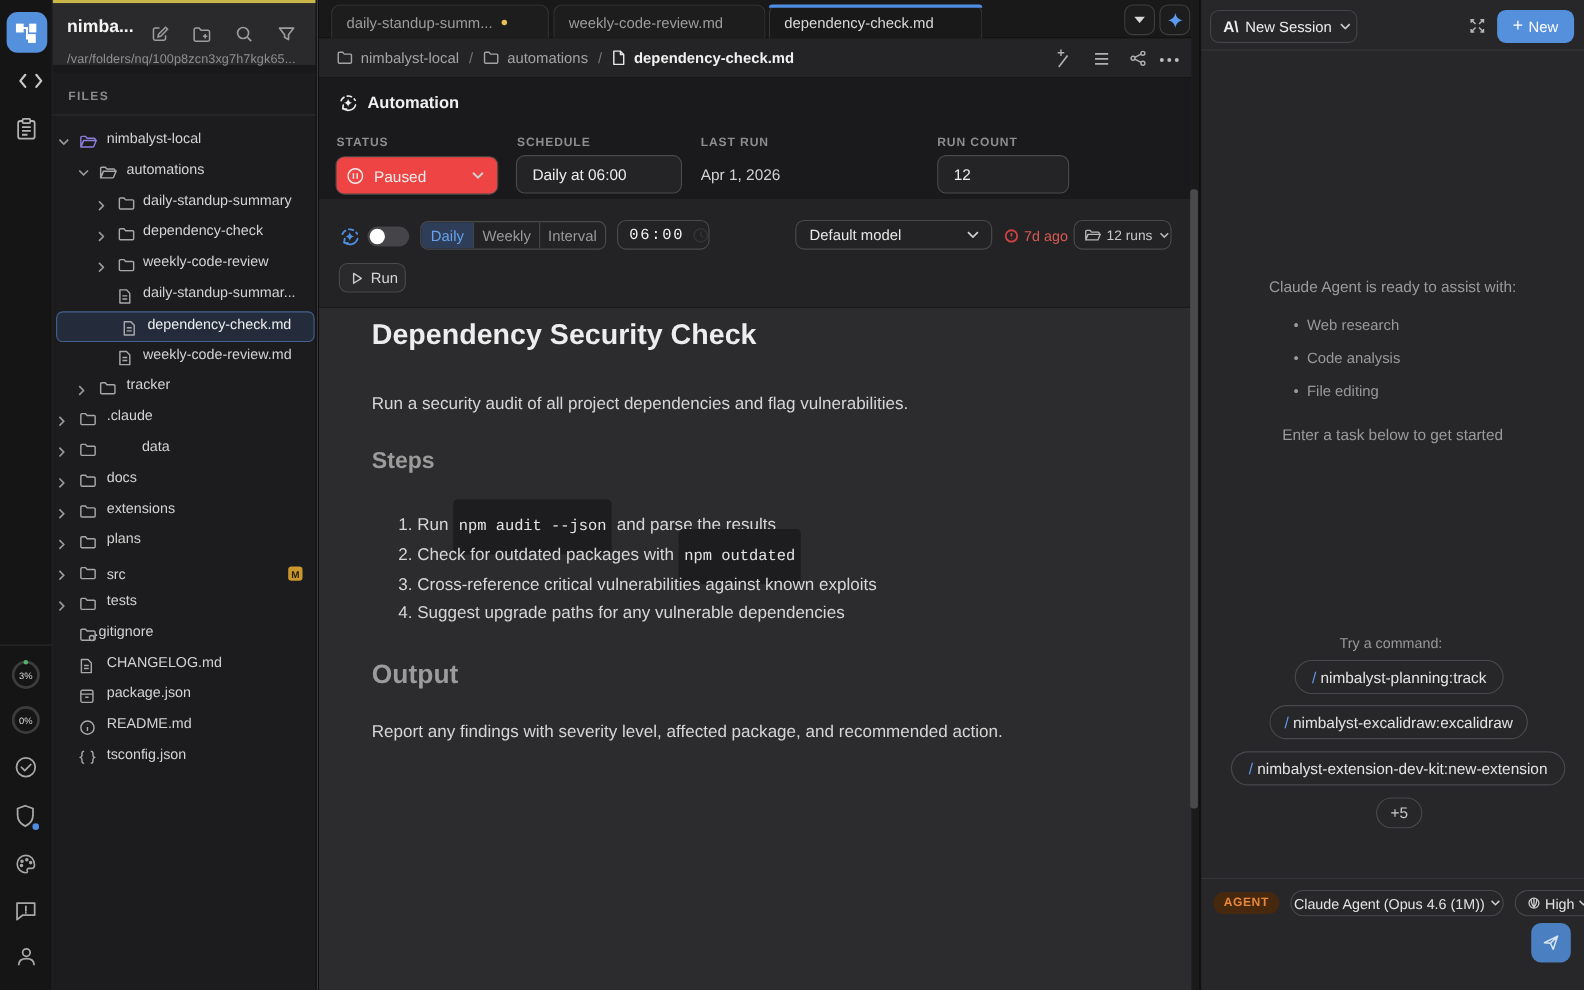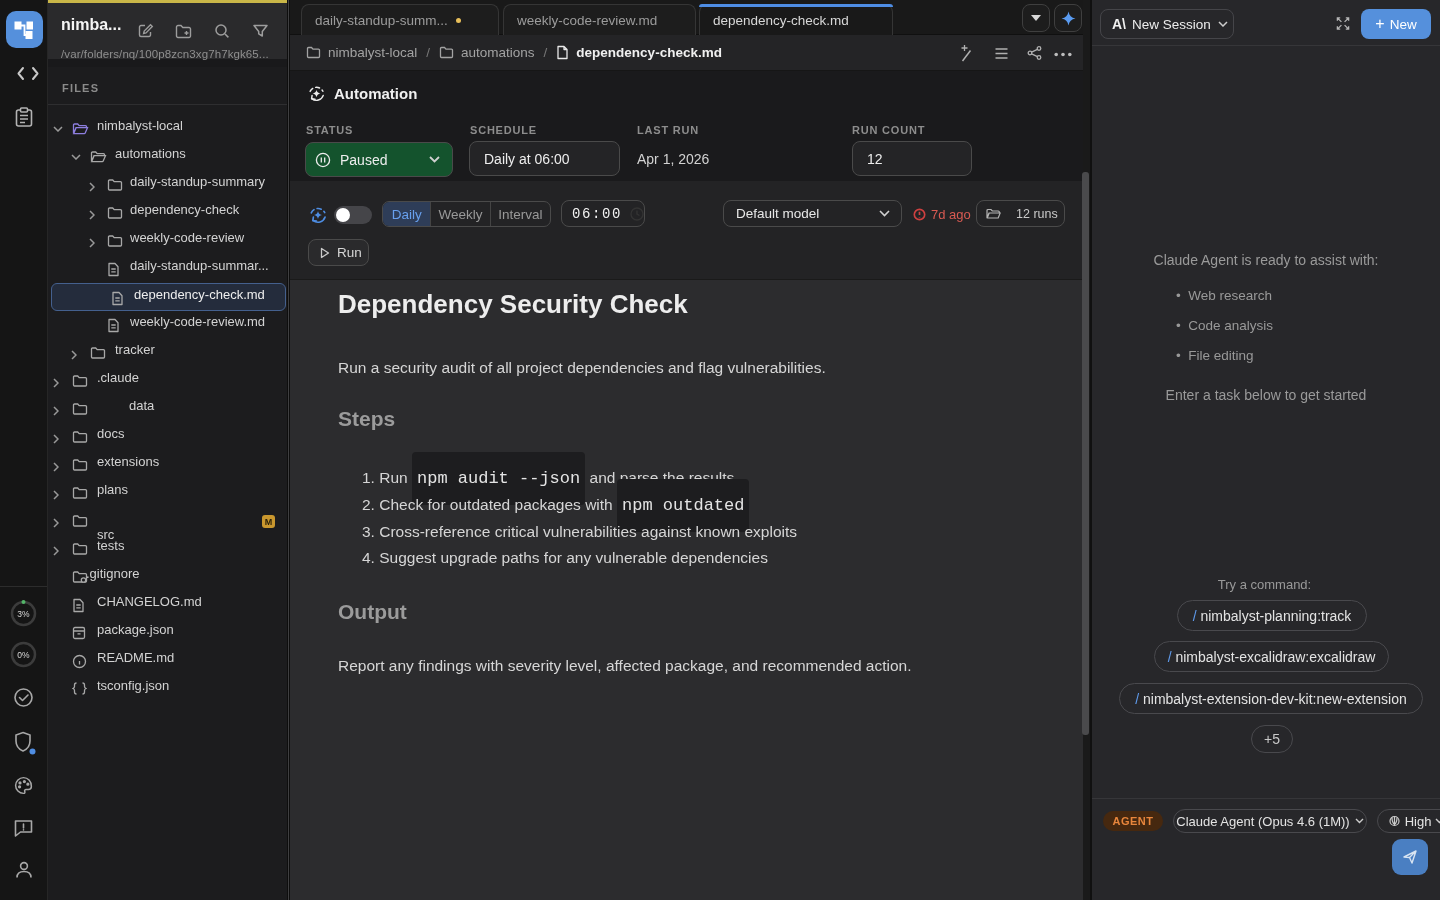--- a/index.html
+++ b/index.html
@@ -30,24 +30,24 @@
   display:flex; align-items:center; padding-left:13px; }
 .tab.active { background:#191919; color:#d8d8d8; }
 .tab.active::before { content:''; position:absolute; top:-1px; left:-1px; right:-1px; height:3px;
   background:#4e8de4; border-radius:4px 4px 0 0; }
 #crumb { left:0; top:35px; width:793px; height:36px; background:#242426; border-bottom:1px solid #161616;
   display:flex; align-items:center; color:#a3a3a3; font-size:13.5px; }
 #autop { left:0; top:71px; width:793px; height:110px; background:#1a1a1c; }
 #strip { left:0; top:181px; width:793px; height:99px; background:#232325; border-bottom:1px solid #1a1a1a;}
 #doc { left:0; top:280px; width:793px; height:620px; background:#2c2c2e; color:#d6d6d6; }
 .lbl { position:absolute; font-size:11px; font-weight:bold; letter-spacing:0.8px; color:#8d8d8d; }
-.box { position:absolute; border:1px solid #4a4a4a; border-radius:8px; background:#14532d;
+.box { position:absolute; border:1px solid #4a4a4a; border-radius:8px; background:#ef4444;
   display:flex; align-items:center; color:#ededed; font-size:14px; }
 code.ic { font-family:"Liberation Mono",monospace; background:#1d1d1f; border-radius:4px;
-  padding:17px 5px; font-size:17px; color:#e4e4e4; }
+  padding:17px 5px; font-size:14px; color:#e4e4e4; }
 
 #panel { left:1092px; top:0; width:348px; height:900px; background:#27272a; }
 #phead { left:0; top:0; width:348px; height:46px; border-bottom:1px solid #363639; }
 .pill { border:1px solid #49494d; border-radius:16px; color:#e3e3e3; font-size:14px;
   display:flex; align-items:center; justify-content:center; position:absolute; white-space:nowrap;}
 #pbot { left:0; top:798px; width:348px; height:102px; border-top:1px solid #363639; }
 svg { display:block; }
 </style>
 </head>
 <body>
@@ -304,21 +304,21 @@
           <span class="chev" style="left: 5px; top: 11px;">
             <svg width="6" height="10" viewBox="0 0 6 10" fill="none" stroke="#999" stroke-width="1.5">
               <path d="M1 1 L5 5 L1 9"></path>
             </svg>
           </span>
           <span class="fic" style="left: 24px; top: 7px;">
             <svg width="16" height="14" viewBox="0 0 16 14" fill="none" stroke="#a8a8a8" stroke-width="1.3">
               <path d="M1.5 3 a1 1 0 0 1 1 -1 h3.2 l1.5 1.7 h6.3 a1 1 0 0 1 1 1 v6.3 a1 1 0 0 1 -1 1 h-11 a1 1 0 0 1 -1 -1 Z"></path>
             </svg>
           </span>
-          <span class="lab" style="left: 49px; top: 20px; text-align: center;">src</span>
+          <span class="lab" style="left: 49px; top: 7px; text-align: center;">src</span>
           <span class="abs" style="left:214px;top:8px;width:13px;height:13px;background:#c9972e;border-radius:3px;color:#2a2008;font-size:9px;font-weight:bold;display:flex;align-items:center;justify-content:center;">M</span>
         </div>
         <div class="row " style="top:532px">
           <span class="chev" style="left: 5px; top: 11px;">
             <svg width="6" height="10" viewBox="0 0 6 10" fill="none" stroke="#999" stroke-width="1.5">
               <path d="M1 1 L5 5 L1 9"></path>
             </svg>
           </span>
           <span class="fic" style="left: 24px; top: 7px;">
             <svg width="16" height="14" viewBox="0 0 16 14" fill="none" stroke="#a8a8a8" stroke-width="1.3">
@@ -486,21 +486,21 @@
       </div>
       <svg class="abs" style="left:623px;top:27px" width="13" height="13" viewBox="0 0 14 14" fill="none" stroke="#cf4040" stroke-width="1.8">
           <circle cx="7" cy="7" r="5.6"></circle>
           <path d="M7 4 v3.6 M7 9.6 v.5"></path>
         </svg>
       <div class="abs" style="left:641px;top:26px;font-size:13px;color:#d85a52;">7d ago</div>
       <div class="abs" style="left:686px;top:19px;width:89px;height:27px;border:1px solid #4a4a4a;border-radius:8px;display:flex;align-items:center;font-size:13px;color:#c9c9c9;white-space:nowrap;">
         <svg style="margin-left:9px;flex:none" width="15" height="12" viewBox="0 0 15 12" fill="none" stroke="#b5b5b5" stroke-width="1.2">
             <path d="M1 2.5 a1 1 0 0 1 1 -1 h3 l1.3 1.5 h6 a1 1 0 0 1 1 1 v1 H3 l-2 5 Z M1.2 10 l2 -5 h11 l-2 5 Z"></path>
           </svg>
-        <span style="margin-left:15px;font-size:12.5px;">12 runs</span>
+        <span style="margin-left:5px;font-size:12.5px;">12 runs</span>
         <svg style="margin-left:6px" width="9" height="6" viewBox="0 0 9 6" fill="none" stroke="#bbb" stroke-width="1.4">
             <path d="M1 1 L4.5 4.5 L8 1"></path>
           </svg>
       </div>
       <div class="abs" style="left:18px;top:58px;width:61px;height:27px;border:1px solid #4a4a4a;border-radius:8px;background:#2a2a2c;display:flex;align-items:center;font-size:13.5px;color:#d6d6d6;">
         <svg style="margin-left:11px" width="10" height="12" viewBox="0 0 10 12" fill="none" stroke="#c9c9c9" stroke-width="1.3" stroke-linejoin="round">
             <path d="M1.5 1.5 L8.5 6 L1.5 10.5 Z"></path>
           </svg>
         <span style="margin-left:7px;">Run</span>
       </div>
@@ -509,21 +509,21 @@
     <div id="doc" class="abs">
       <div class="abs" style="left:48px;top:9px;font-size:26px;font-weight:bold;color:#ededed;">Dependency Security Check</div>
       <div class="abs" style="left:48px;top:79px;font-size:15.5px;color:#d6d6d6;">Run a security audit of all project dependencies and flag vulnerabilities.</div>
       <div class="abs" style="left:48px;top:127px;font-size:21px;font-weight:bold;color:#9b9b9b;">Steps</div>
       <div class="abs" style="left:72px;top:185px;font-size:15.5px;color:#d6d6d6;line-height:26px;">
         <div>1.&nbsp;Run <code class="ic">npm audit --json</code> and parse the results</div>
         <div>2.&nbsp;Check for outdated packages with <code class="ic">npm outdated</code></div>
         <div>3.&nbsp;Cross-reference critical vulnerabilities against known exploits</div>
         <div>4.&nbsp;Suggest upgrade paths for any vulnerable dependencies</div>
       </div>
-      <div class="abs" style="left:48px;top:320px;font-size:21px;font-weight:bold;color:#9b9b9b;text-align:right;">Output</div>
+      <div class="abs" style="left:48px;top:320px;font-size:24px;font-weight:bold;color:#9b9b9b;text-align:right;">Output</div>
       <div class="abs" style="left:48px;top:377px;font-size:15.5px;color:#d6d6d6;">Report any findings with severity level, affected package, and recommended action.</div>
     </div>
   </div>
   <div class="abs" style="left:1082px;top:172px;width:7px;height:563px;background:#4a4a4c;border-radius:3px;"></div>
   <div class="abs" style="left:287px;top:0;width:3px;height:900px;background:#0e0e0e;"></div>
   <div class="abs" style="left:288px;top:0;width:1px;height:900px;background:#3f3f41;"></div>
   <div class="abs" style="left:1090px;top:0;width:2px;height:900px;background:#101010;"></div>
 
   <div id="panel" class="abs">
     <div id="phead" class="abs"></div>

